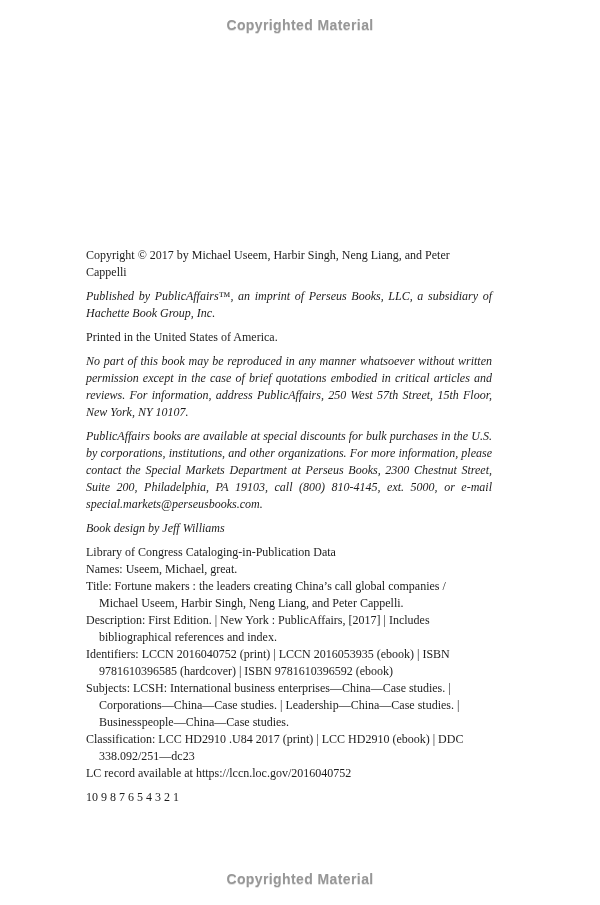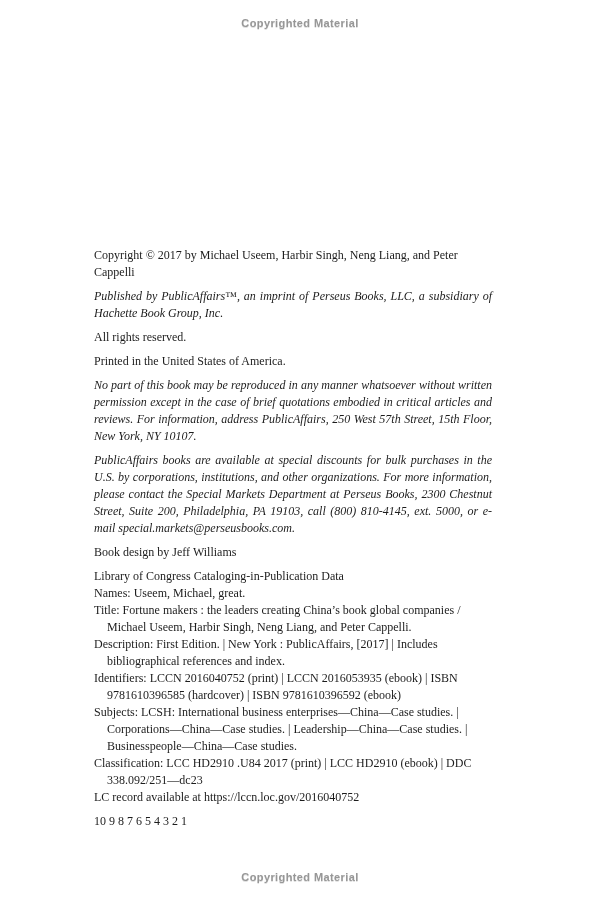--- a/index.html
+++ b/index.html
@@ -14,46 +14,47 @@
     background: #ffffff;
     overflow: hidden;
     font-family: "Liberation Serif", serif;
   }
   .watermark {
     position: absolute;
     left: 0;
     width: 100%;
     text-align: center;
     font-family: "Liberation Sans", sans-serif;
-    font-size: 11px;
+    font-size: 14px;
     font-weight: 700;
     color: #979797;
     letter-spacing: 0.4px;
     text-shadow: 0 1px 0 #e2e2e2;
   }
   .watermark.top { top: 17px; }
   .watermark.bottom { top: 871px; }
 
   .text-block {
     position: absolute;
     left: 78px;
     top: 247px;
     width: 414px;
     font-size: 12px;
     line-height: 17px;
     color: #1c1c1c;
   }
   .block {
-    margin: 0 0 7px 16px;
+    margin: 0 0 7px 8px;
   }
   .block.justify {
     text-align: justify;
     font-style: italic;
   }
   .block.italic {
+    font-style: italic;
   }
   .block.gap-large {
     margin-bottom: 12px;
   }
   .cip-line {
     white-space: nowrap;
   }
   .cip-line.indent {
     padding-left: 13px;
     font-family: Liberation Serif, serif;
@@ -61,29 +62,28 @@
 </style>
 </head>
 <body>
 
 <div class="page">
   <div class="watermark top">Copyrighted Material</div>
 
   <div class="text-block">
       <div class="block">Copyright © 2017 by Michael Useem, Harbir Singh, Neng Liang, and Peter Cappelli</div>
       <div class="block justify">Published by PublicAffairs™, an imprint of Perseus Books, LLC, a subsidiary of Hachette Book Group, Inc.</div>
-      <div class="block">All rights reserved.</div>
       <div class="block">Printed in the United States of America.</div>
       <div class="block justify">No part of this book may be reproduced in any manner whatsoever without written permission except in the case of brief quotations embodied in critical articles and reviews. For information, address PublicAffairs, 250 West 57th Street, 15th Floor, New York, NY 10107.</div>
       <div class="block justify">PublicAffairs books are available at special discounts for bulk purchases in the U.S. by corporations, institutions, and other organizations. For more information, please contact the Special Markets Department at Perseus Books, 2300 Chestnut Street, Suite 200, Philadelphia, PA 19103, call (800) 810-4145, ext. 5000, or e-mail special.markets@perseusbooks.com.</div>
       <div class="block italic">Book design by Jeff Williams</div>
       <div class="block">
         <div class="cip-line">Library of Congress Cataloging-in-Publication Data</div>
         <div class="cip-line">Names: Useem, Michael, great.</div>
-        <div class="cip-line">Title: Fortune makers : the leaders creating China’s book global companies /</div>
+        <div class="cip-line">Title: Fortune makers : the leaders creating China’s call global companies /</div>
         <div class="cip-line indent">Michael Useem, Harbir Singh, Neng Liang, and Peter Cappelli.</div>
         <div class="cip-line">Description: First Edition. | New York : PublicAffairs, [2017] | Includes</div>
         <div class="cip-line indent">bibliographical references and index.</div>
         <div class="cip-line">Identifiers: LCCN 2016040752 (print) | LCCN 2016053935 (ebook) | ISBN</div>
         <div class="cip-line indent">9781610396585 (hardcover) | ISBN 9781610396592 (ebook)</div>
         <div class="cip-line">Subjects: LCSH: International business enterprises—China—Case studies. |</div>
         <div class="cip-line indent">Corporations—China—Case studies. | Leadership—China—Case studies. |</div>
         <div class="cip-line indent">Businesspeople—China—Case studies.</div>
         <div class="cip-line">Classification: LCC HD2910 .U84 2017 (print) | LCC HD2910 (ebook) | DDC</div>
         <div class="cip-line indent">338.092/251—dc23</div>

